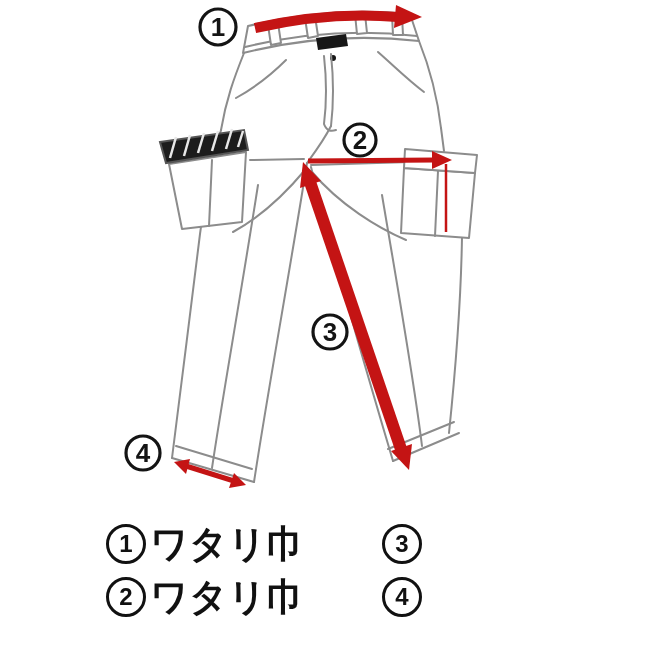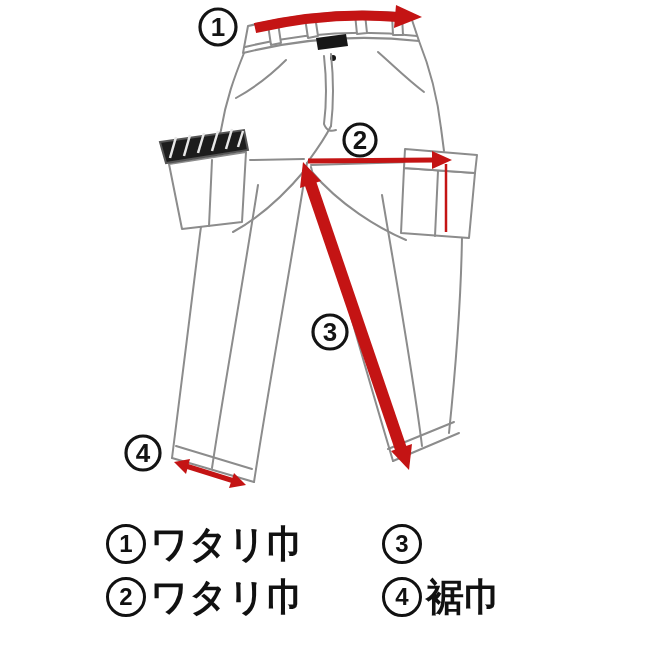--- a/index.html
+++ b/index.html
@@ -166,18 +166,17 @@
         <span class="circle-num">2</span>
         <span>ワタリ巾</span>
       </div>
     </div>
     <div class="legend-col">
       <div class="legend-item">
         <span class="circle-num">3</span>
       </div>
       <div class="legend-item">
         <span class="circle-num">4</span>
-        <span>裾巾</span>
       </div>
     </div>
   </div>
 
 </div>
 
 </body></html>

